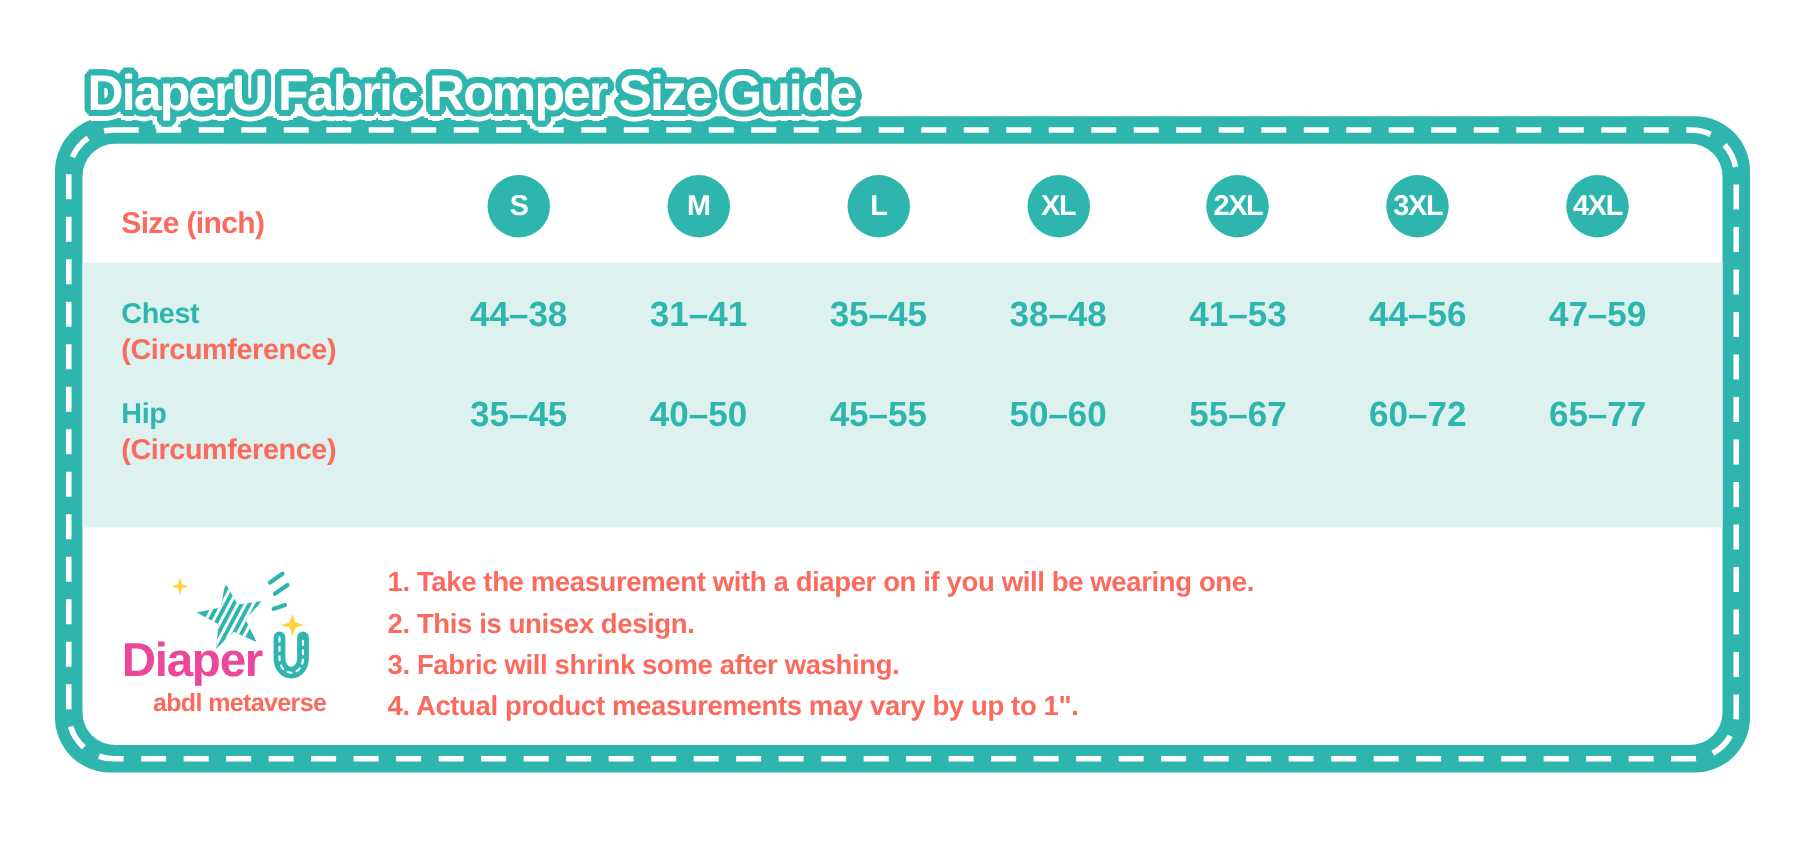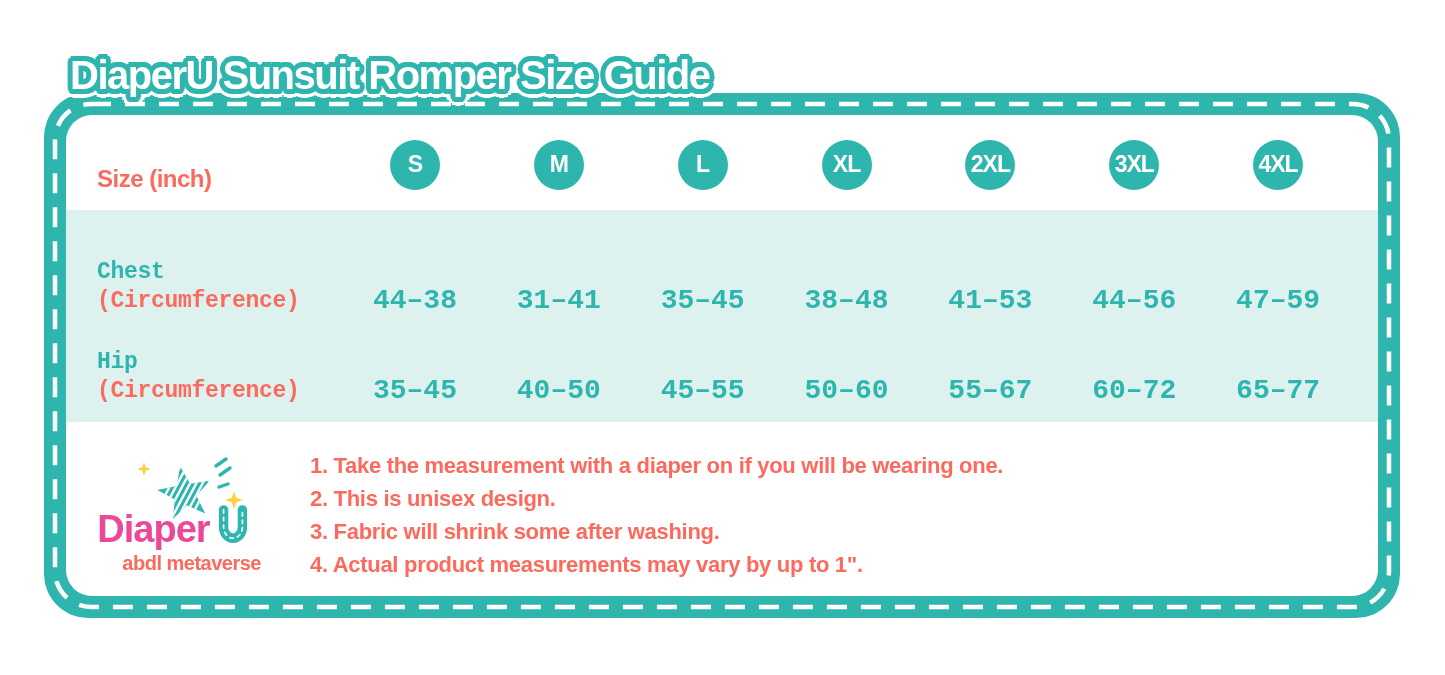--- a/index.html
+++ b/index.html
@@ -46,22 +46,22 @@
   .badge {
     width:50px; height:50px; border-radius:50%; background:#2eb6ae;
     display:flex; align-items:center; justify-content:center;
     color:#ffffff; font-size:23px; font-weight:bold; letter-spacing:-1px; white-space:nowrap;
     text-shadow: 2.5px 0 0 #2eb6ae, -2.5px 0 0 #2eb6ae, 0 2.5px 0 #2eb6ae, 0 -2.5px 0 #2eb6ae,
       1.8px 1.8px 0 #2eb6ae, 1.8px -1.8px 0 #2eb6ae, -1.8px 1.8px 0 #2eb6ae, -1.8px -1.8px 0 #2eb6ae;
   }
 
   .band { position:absolute; left:66px; top:210px; width:1312px; height:212px;
           background:#ddf2ef; z-index:1; }
-  .band-row { height:106px; display:flex; align-items:flex-end;
-              padding-right:28px; box-sizing:border-box;font-family:Liberation Mono, monospace; }
+  .band-row { height:106px; display:flex; align-items:flex-start;
+              padding-right:28px; box-sizing:border-box; }
   .band-row.first { padding-top:26px; }
   .band-row.second { padding-bottom:16px; }
   .row-label { width:277px; padding-left:31px; box-sizing:border-box;
                font-size:23px; font-weight:bold; line-height:29px; letter-spacing:-0.3px; }
   .row-label .primary { display:block; color:#2eb6ae; }
   .row-label .secondary { display:block; color:#fc6a5d; }
   .value-cell { flex:1; text-align:center; font-size:28px; font-weight:bold; color:#2eb6ae; }
 
   
   .notes { position:absolute; left:310px; top:449px; z-index:2;
@@ -76,21 +76,21 @@
            font-size:38px; font-weight:bold; color:#ec4899; letter-spacing:-1px; line-height:1; }
   .u-svg { width:32px; height:42px; margin-bottom:2px; }
   .tagline { position:absolute; left:0; top:96px; width:100%; text-align:right;
              font-size:20px; font-weight:bold; color:#fc6a5d; letter-spacing:-0.5px; }
 </style>
 </head>
 <body>
 
 <div class="canvas">
 
-  <h1 class="title">DiaperU Sunsuit Romper Size Guide</h1>
+  <h1 class="title">DiaperU Fabric Romper Size Guide</h1>
 
   <div class="board">
     <div class="board-inner"></div>
     <svg class="board-stitch" width="1356" height="525" viewBox="0 0 1356 525" aria-hidden="true">
       <rect x="11" y="11" width="1334" height="503" rx="36" fill="none" stroke="#ffffff" stroke-width="4.5" stroke-dasharray="20 14"></rect>
     </svg>
   </div>
 
   <div class="header-row">
     <div class="corner-label">Size (inch)</div>

